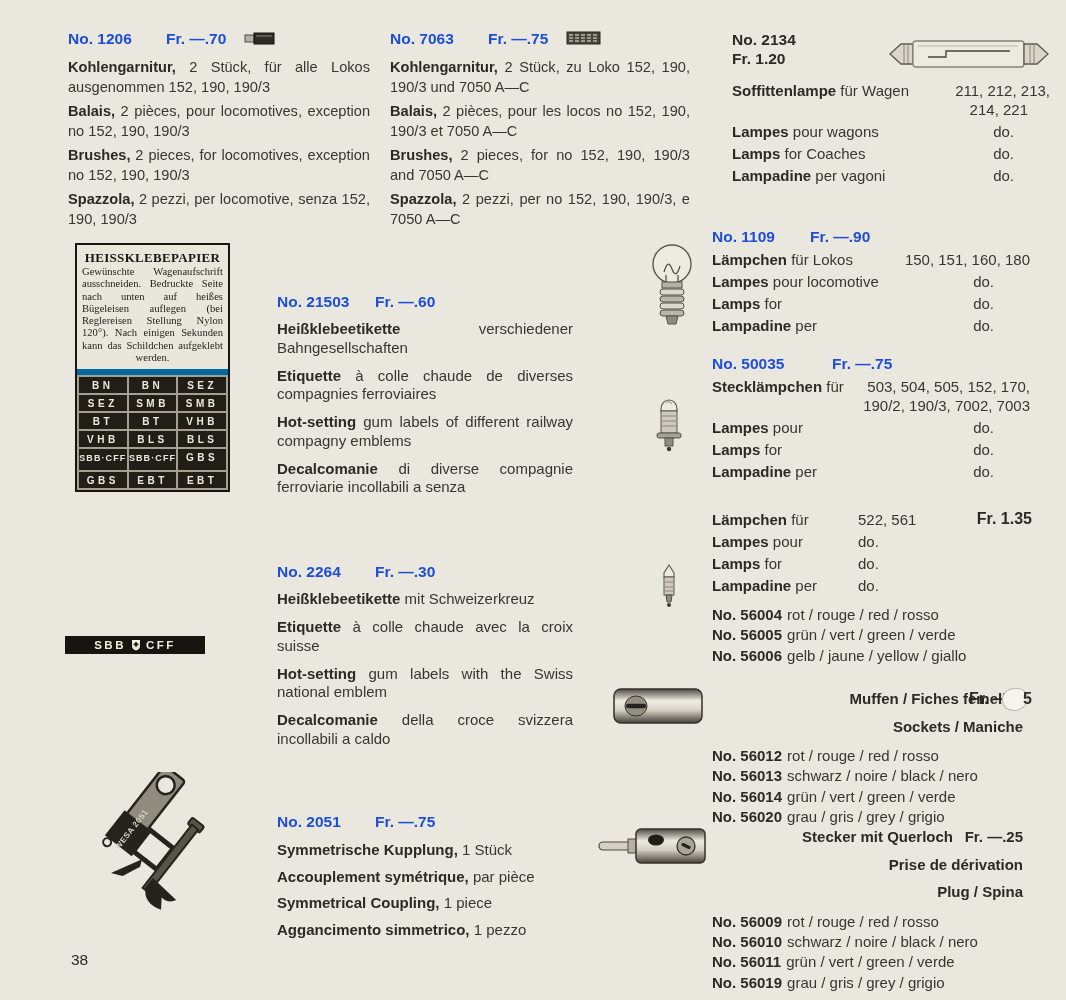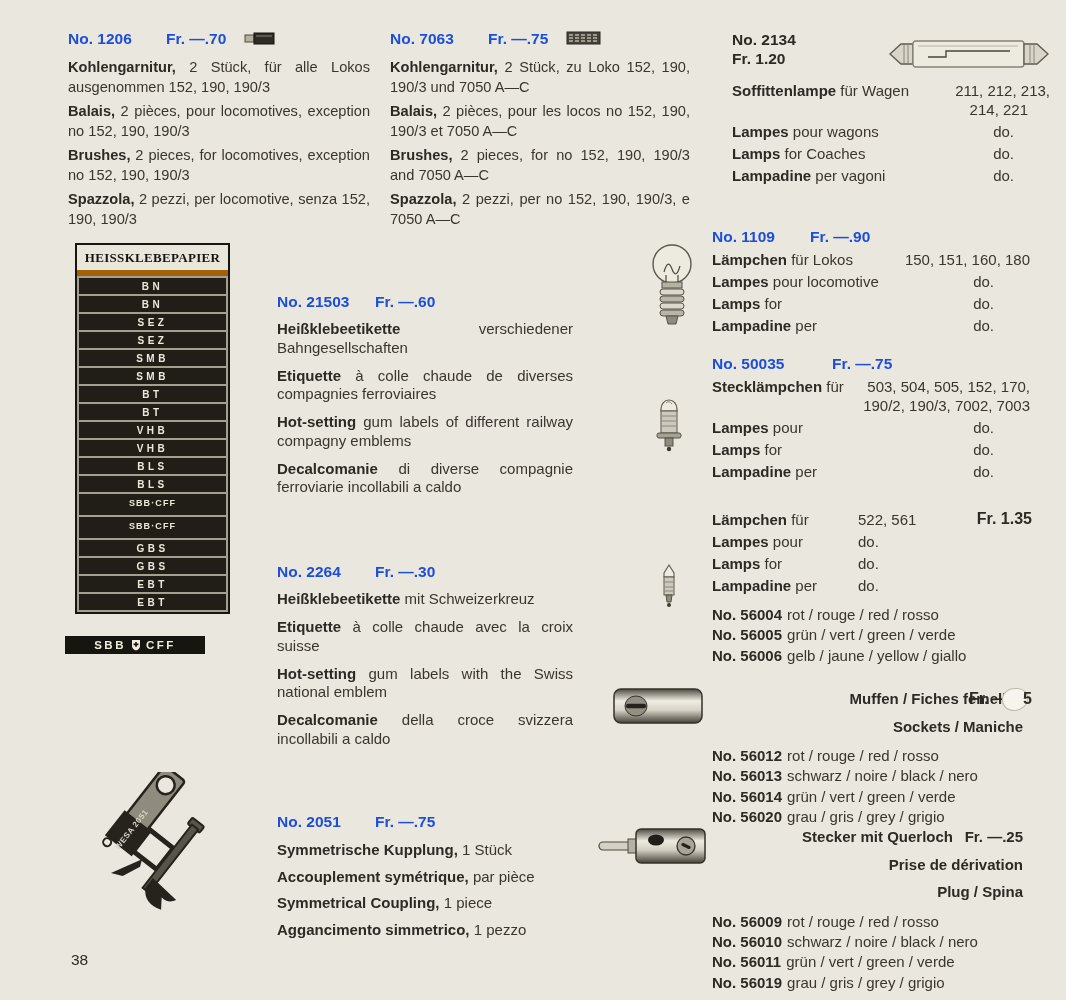--- a/index.html
+++ b/index.html
@@ -30,22 +30,22 @@
   .var b{margin-right:5px;}
   .t{font-weight:700;font-size:15px;line-height:16.5px;color:#2d2a24;margin:11px;text-align:right;}
   .vars{margin-top:6px;}
   
   #heiss{left:75px;top:243px;width:155px;background:#e9e6dc;border:2.5px solid #17150f;
          padding:5px 5px 4px;box-sizing:border-box;}
   .heiss-title{font-family:"Liberation Serif",serif;font-weight:700;font-size:13px;
                letter-spacing:.3px;text-align:center;color:#17150f;line-height:15px;}
   .heiss-body{font-family:"Liberation Serif",serif;font-size:10.6px;line-height:12.3px;
               color:#211e18;text-align:justify;text-align-last:center;margin-top:1px;}
-  .plates{margin:5px -5px -4px;border-top:6px solid #a16207;background:#a59f92;
-          display:grid;grid-template-columns:1fr;gap:2px;padding:2px;}
+  .plates{margin:5px -5px -4px;border-top:6px solid #0369a1;background:#a59f92;
+          display:grid;grid-template-columns:1fr 1fr 1fr;gap:2px;padding:2px;}
   .plate{background:#211e18;color:#ebe8da;font-weight:700;font-size:10px;letter-spacing:3.5px;
          text-align:center;padding:3px 0 2px;white-space:nowrap;overflow:hidden;}
   .plate.sm{letter-spacing:1.1px;font-size:9px;padding:4px 0 7px;}
   
   #sbbplate{left:65px;top:636px;width:140px;height:18px;background:#17150f;display:flex;
             align-items:center;justify-content:center;gap:5px;color:#efebdd;font-weight:700;
             font-size:11.5px;letter-spacing:2.5px;}
   
   .blob{display:inline-block;width:24px;height:21px;background:#f6f4ec;
         border:1.5px solid #bdb9ac;border-radius:55% 45% 60% 50%;
@@ -117,20 +117,21 @@
           </span>
       </div>
       <div class="row"><b>Lampes</b><span> pour wagons</span><span class="val do">do.</span></div>
       <div class="row"><b>Lamps</b><span> for Coaches</span><span class="val do">do.</span></div>
       <div class="row"><b>Lampadine</b><span> per vagoni</span><span class="val do">do.</span></div>
     </div>
   </div>
 
   <div class="blk" id="heiss">
     <div class="heiss-title">HEISSKLEBEPAPIER</div>
+    <div class="heiss-body">Gewünschte Wagenaufschrift ausschneiden. Bedruckte Seite nach unten auf heißes Bügeleisen auflegen (bei Reglereisen Stellung Nylon 120°). Nach einigen Sekunden kann das Schildchen aufgeklebt werden.</div>
     <div class="plates">
       <div class="plate">BN</div>
         <div class="plate">BN</div>
       <div class="plate">SEZ</div>
         <div class="plate">SEZ</div>
       <div class="plate">SMB</div>
         <div class="plate">SMB</div>
       <div class="plate">BT</div>
         <div class="plate">BT</div>
       <div class="plate">VHB</div>
@@ -147,21 +148,21 @@
   </div>
 
   <div class="blk" id="b21503" style="left:277px;top:293px;width:296px">
     <div class="h">
       <span class="no">No. 21503</span>
       <span>Fr. —.60</span>
     </div>
     <p class="p2"><b>Heißklebeetikette</b><span> verschiedener Bahngesellschaften</span></p>
     <p class="p2"><b>Etiquette</b><span> à colle chaude de diverses compagnies ferroviaires</span></p>
     <p class="p2"><b>Hot-setting</b><span> gum labels of different railway compagny emblems</span></p>
-    <p class="p2"><b>Decalcomanie</b><span> di diverse compagnie ferroviarie incollabili a caldo</span></p>
+    <p class="p2"><b>Decalcomanie</b><span> di diverse compagnie ferroviarie incollabili a senza</span></p>
   </div>
 
   <div class="blk" id="b1109" style="left:712px;top:228px;width:322px">
     <span class="abs" style="left:-66px;top:14px">
       <svg width="52" height="90" viewBox="0 0 52 90">
         <circle cx="26" cy="22" r="19" fill="#edebe0" stroke="#5d594f" stroke-width="1.4"></circle>
         <path d="M18 30 q4 -14 8 -3 q4 11 8 -3" fill="none" stroke="#4a463e" stroke-width="1.2"></path>
         <path d="M20 33 V40 M32 33 V40" stroke="#4a463e" stroke-width="1.2"></path>
         <rect x="16" y="40" width="20" height="6" fill="#b5b1a3" stroke="#55524a"></rect>
         <rect x="14" y="47" width="24" height="6" rx="3" fill="#dcd8cb" stroke="#55524a"></rect>

